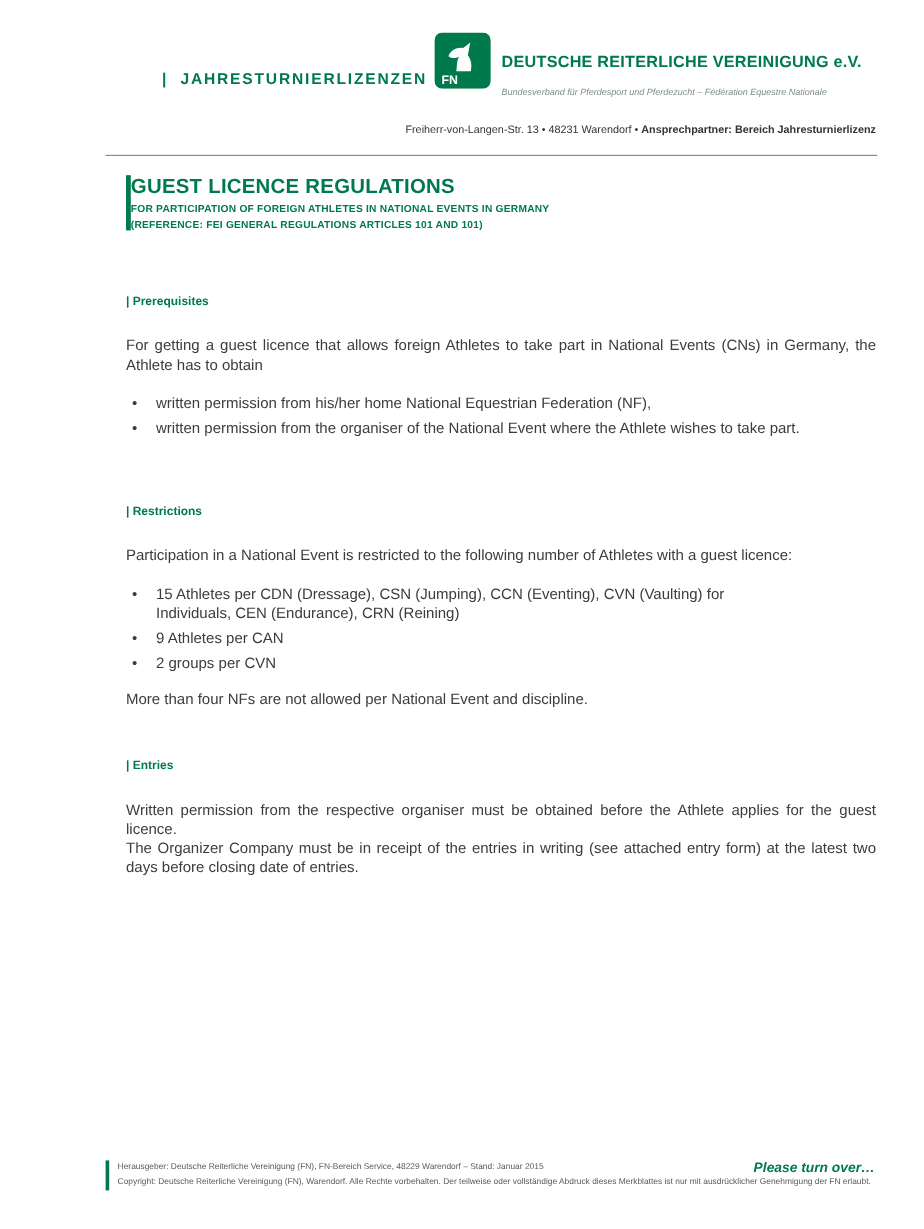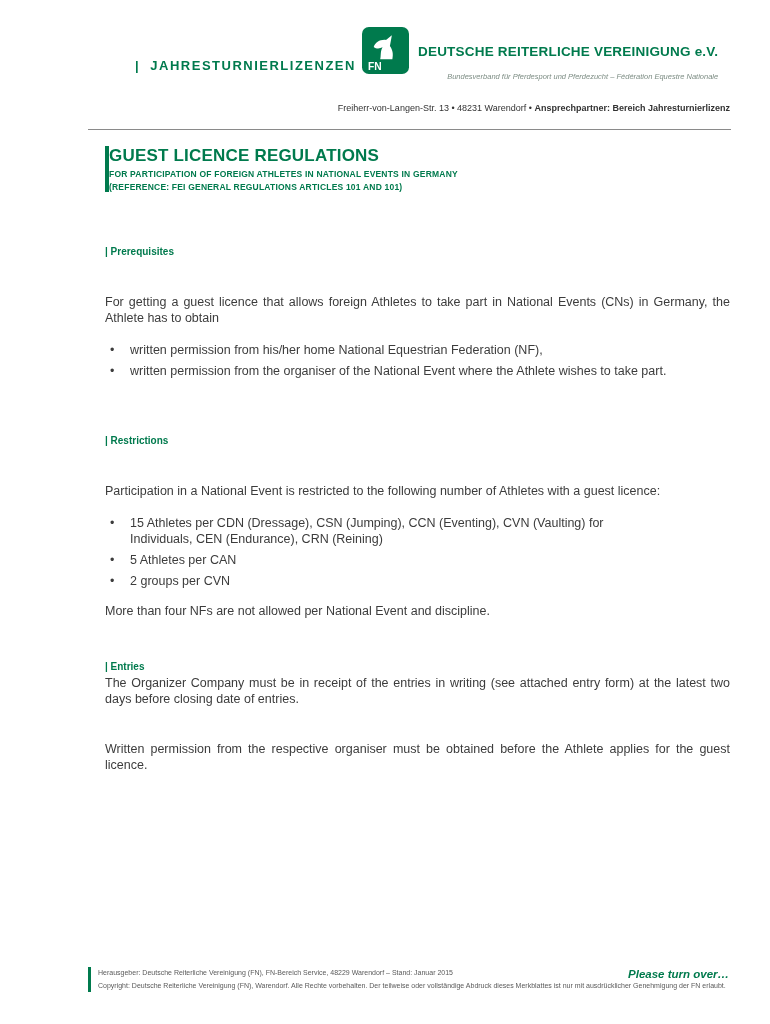--- a/index.html
+++ b/index.html
@@ -16,21 +16,21 @@
   }
   
   .licence-label {
     position: absolute; left: 135px; top: 58px;
     color: var(--accent-green, #007a4d);
     font-weight: bold; font-size: 13px; letter-spacing: 1.5px;
     white-space: pre;
   }
   .brand { position: absolute; left: 362px; top: 27px; display: flex; gap: 9px; align-items: flex-start; }
   .logo { width: 47px; height: 47px; flex: none; }
-  .org { padding-top: 17px; text-align: right; }
+  .org { padding-top: 17px; }
   .org-name {
     color: var(--accent-green, #007a4d);
     font-weight: bold; font-size: 13.5px; letter-spacing: 0.2px; white-space: nowrap;
   }
   .org-subtitle { color: #7d8d84; font-size: 7.5px; margin-top: 13px; white-space: nowrap; font-style: italic; }
   .address {
     position: absolute; right: 40px; top: 102px;
     text-align: right; font-size: 9px; color: #333333; line-height: 1.5; white-space: nowrap; margin-left: 28px;
   }
   .address .b { font-weight: bold; }
@@ -46,21 +46,21 @@
     color: var(--accent-green, #007a4d);
     font-weight: bold; font-size: 8.5px; margin-top: 3px; letter-spacing: 0.2px;
   }
   .sec-heading {
     color: var(--accent-green, #007a4d);
     font-size: 10px; font-weight: bold; line-height: 16px;
   }
   .mt-sec-1 { margin-top: 52px; }
   .mt-sec-2 { margin-top: 54px; }
   .mt-sec-3 { margin-top: 40px; }
-  .para { font-size: 12.5px; line-height: 16px; text-align: justify; margin-top: 34px; }
+  .para { font-size: 12.5px; line-height: 16px; text-align: justify; margin-top: 20px; }
   .para.tight { margin-top: 0; }
   .notes { margin-top: 14px; }
   .notes .para { margin-top: 0; }
   .bullets { list-style: none; margin-top: 16px; }
   .bullets li { display: flex; font-size: 12.5px; line-height: 16px; margin-bottom: 5px; }
   .dot { width: 25px; flex: none; padding-left: 5px; }
   .li-text { flex: 1; }
   .li-text.narrow { max-width: 478px; }
   
   .turn-over {
@@ -125,36 +125,36 @@
     <section>
       <h2 class="sec-heading mt-sec-2">| Restrictions</h2>
       <p class="para">Participation in a National Event is restricted to the following number of Athletes with a guest licence:</p>
       <ul class="bullets">
         <li>
           <span class="dot">•</span>
           <span class="li-text narrow">15 Athletes per CDN (Dressage), CSN (Jumping), CCN (Eventing), CVN (Vaulting) for Individuals, CEN (Endurance), CRN (Reining)</span>
         </li>
         <li>
           <span class="dot">•</span>
-          <span class="li-text">5 Athletes per CAN</span>
+          <span class="li-text">9 Athletes per CAN</span>
         </li>
         <li>
           <span class="dot">•</span>
           <span class="li-text">2 groups per CVN</span>
         </li>
       </ul>
       <div class="notes">
         <p class="para">More than four NFs are not allowed per National Event and discipline.</p>
       </div>
     </section>
 
     <section>
       <h2 class="sec-heading mt-sec-3">| Entries</h2>
+      <p class="para">Written permission from the respective organiser must be obtained before the Athlete applies for the guest licence.</p>
       <p class="para tight">The Organizer Company must be in receipt of the entries in writing (see attached entry form) at the latest two days before closing date of entries.</p>
-      <p class="para">Written permission from the respective organiser must be obtained before the Athlete applies for the guest licence.</p>
     </section>
 
   </main>
 
   <div class="turn-over">Please turn over…</div>
 
   <footer class="footer">
     <div>Herausgeber: Deutsche Reiterliche Vereinigung (FN), FN-Bereich Service, 48229 Warendorf – Stand: Januar 2015</div>
     <div>Copyright: Deutsche Reiterliche Vereinigung (FN), Warendorf. Alle Rechte vorbehalten. Der teilweise oder vollständige Abdruck dieses Merkblattes ist nur mit ausdrücklicher Genehmigung der FN erlaubt.</div>
   </footer>

